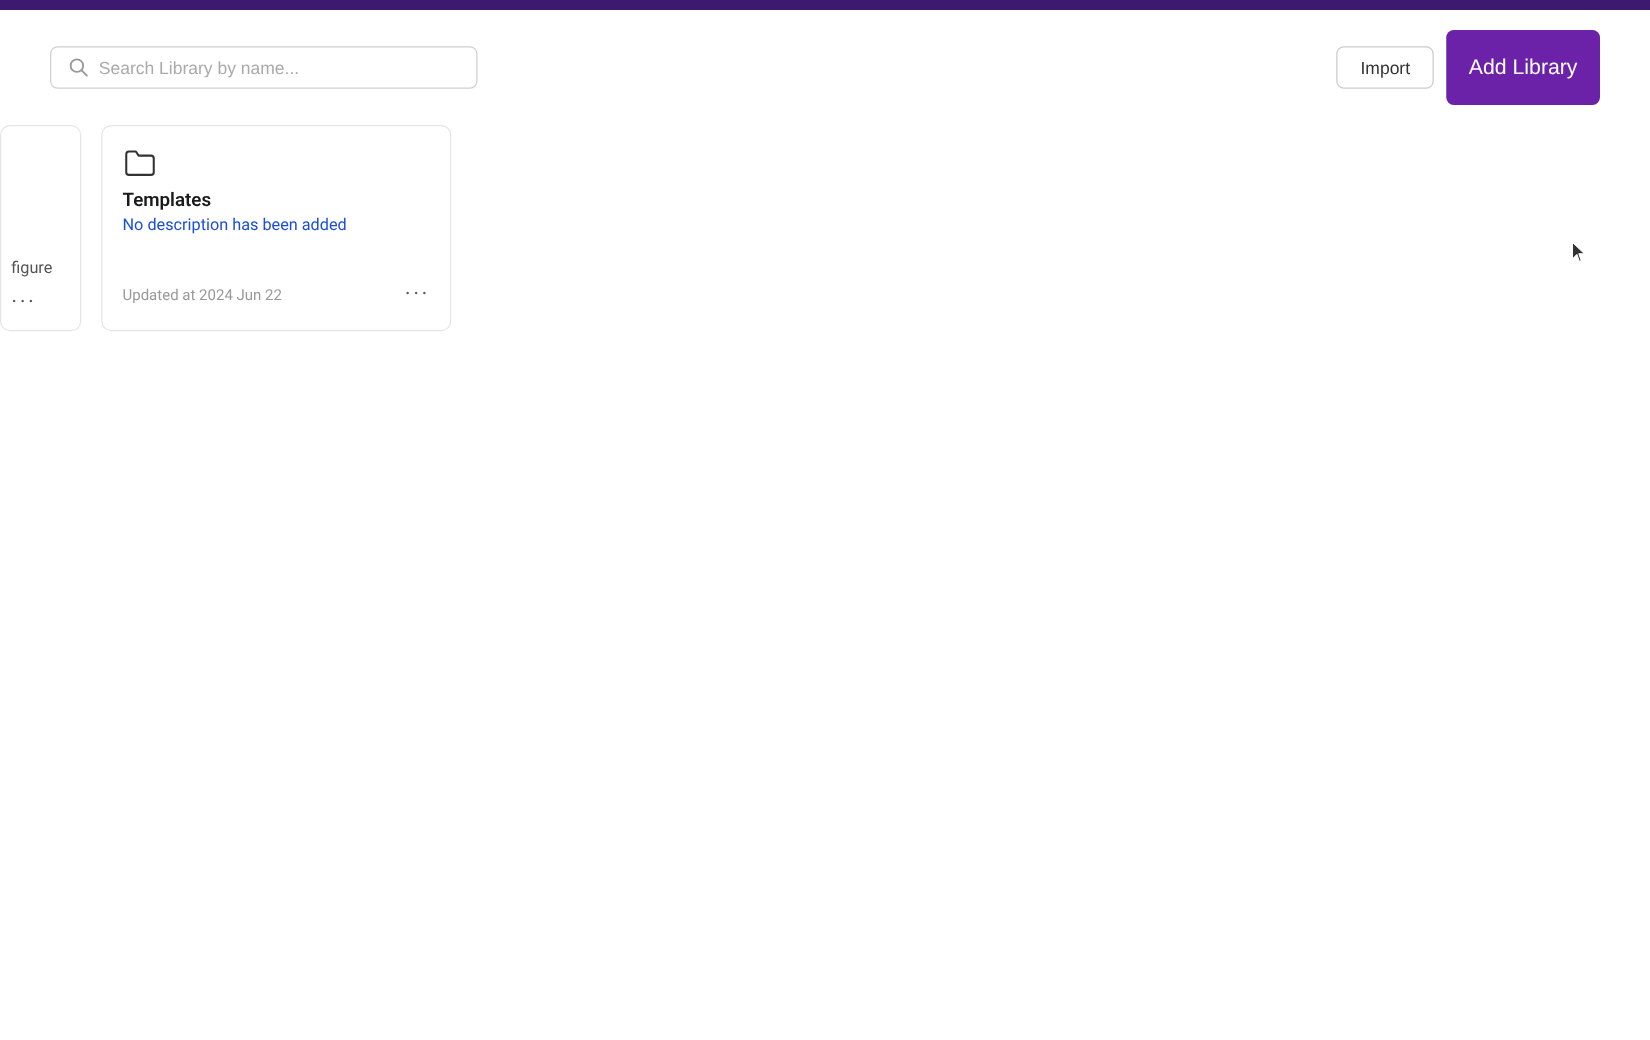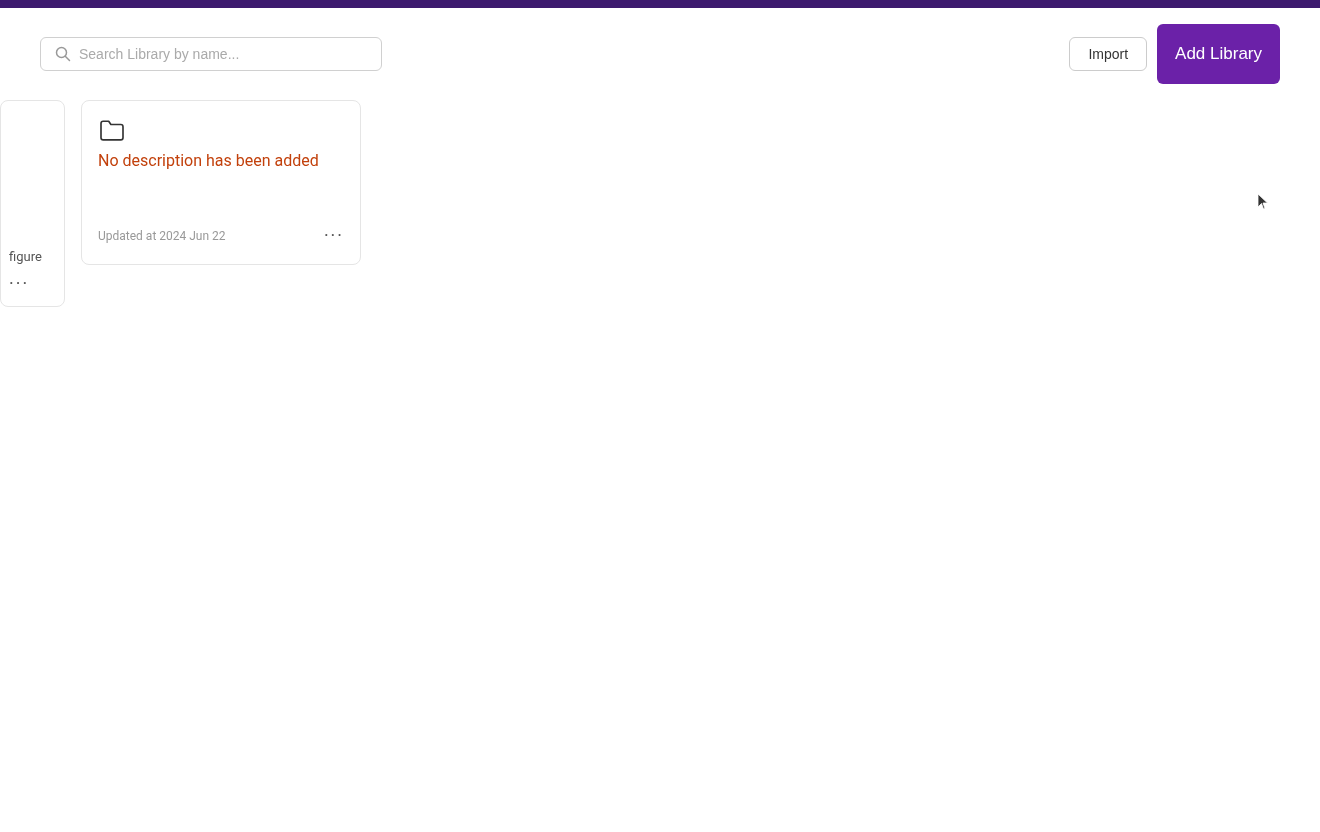--- a/index.html
+++ b/index.html
@@ -92,21 +92,21 @@
     
     .main-content {
       display: flex;
       padding: 0 0 0 0;
       gap: 0;
     }
 
     
     .card-partial {
       width: 65px;
-      height: 207px;
+      height: 165px;
       border: 1px solid #e5e5e5;
       border-radius: 8px;
       margin-left: 0;
       margin-top: 0;
       position: relative;
       background: #fff;
       overflow: hidden;
       flex-shrink: 0;
     }
 
@@ -151,22 +151,22 @@
     }
 
     .card-title {
       font-size: 15px;
       font-weight: 600;
       color: #1a1a1a;
       margin-bottom: 4px;
     }
 
     .card-description {
-      font-size: 16px;
-      color: #c2410c;
+      font-size: 13px;
+      color: #1d4ed8;
       margin-bottom: auto;
     }
 
     .card-footer {
       display: flex;
       align-items: center;
       justify-content: space-between;
       margin-top: 12px;
     }
 
@@ -219,20 +219,21 @@
   <div class="card-partial">
     <span class="card-partial-label">figure</span>
     <span class="card-partial-dots">···</span>
   </div>
 
   <div class="card">
     <svg class="card-folder-icon" viewBox="0 0 24 20" fill="none" xmlns="http://www.w3.org/2000/svg">
       <path d="M2 4C2 2.9 2.9 2 4 2H9L11 5H20C21.1 5 22 5.9 22 7V17C22 18.1 21.1 19 20 19H4C2.9 19 2 18.1 2 17V4Z" stroke="#333" stroke-width="1.5" stroke-linejoin="round" fill="none"></path>
     </svg>
 
+    <div class="card-title">Templates</div>
     <div class="card-description">No description has been added</div>
 
     <div class="card-footer">
       <span class="card-updated">Updated at 2024 Jun 22</span>
       <span class="card-dots">···</span>
     </div>
   </div>
 
 </div>
 

